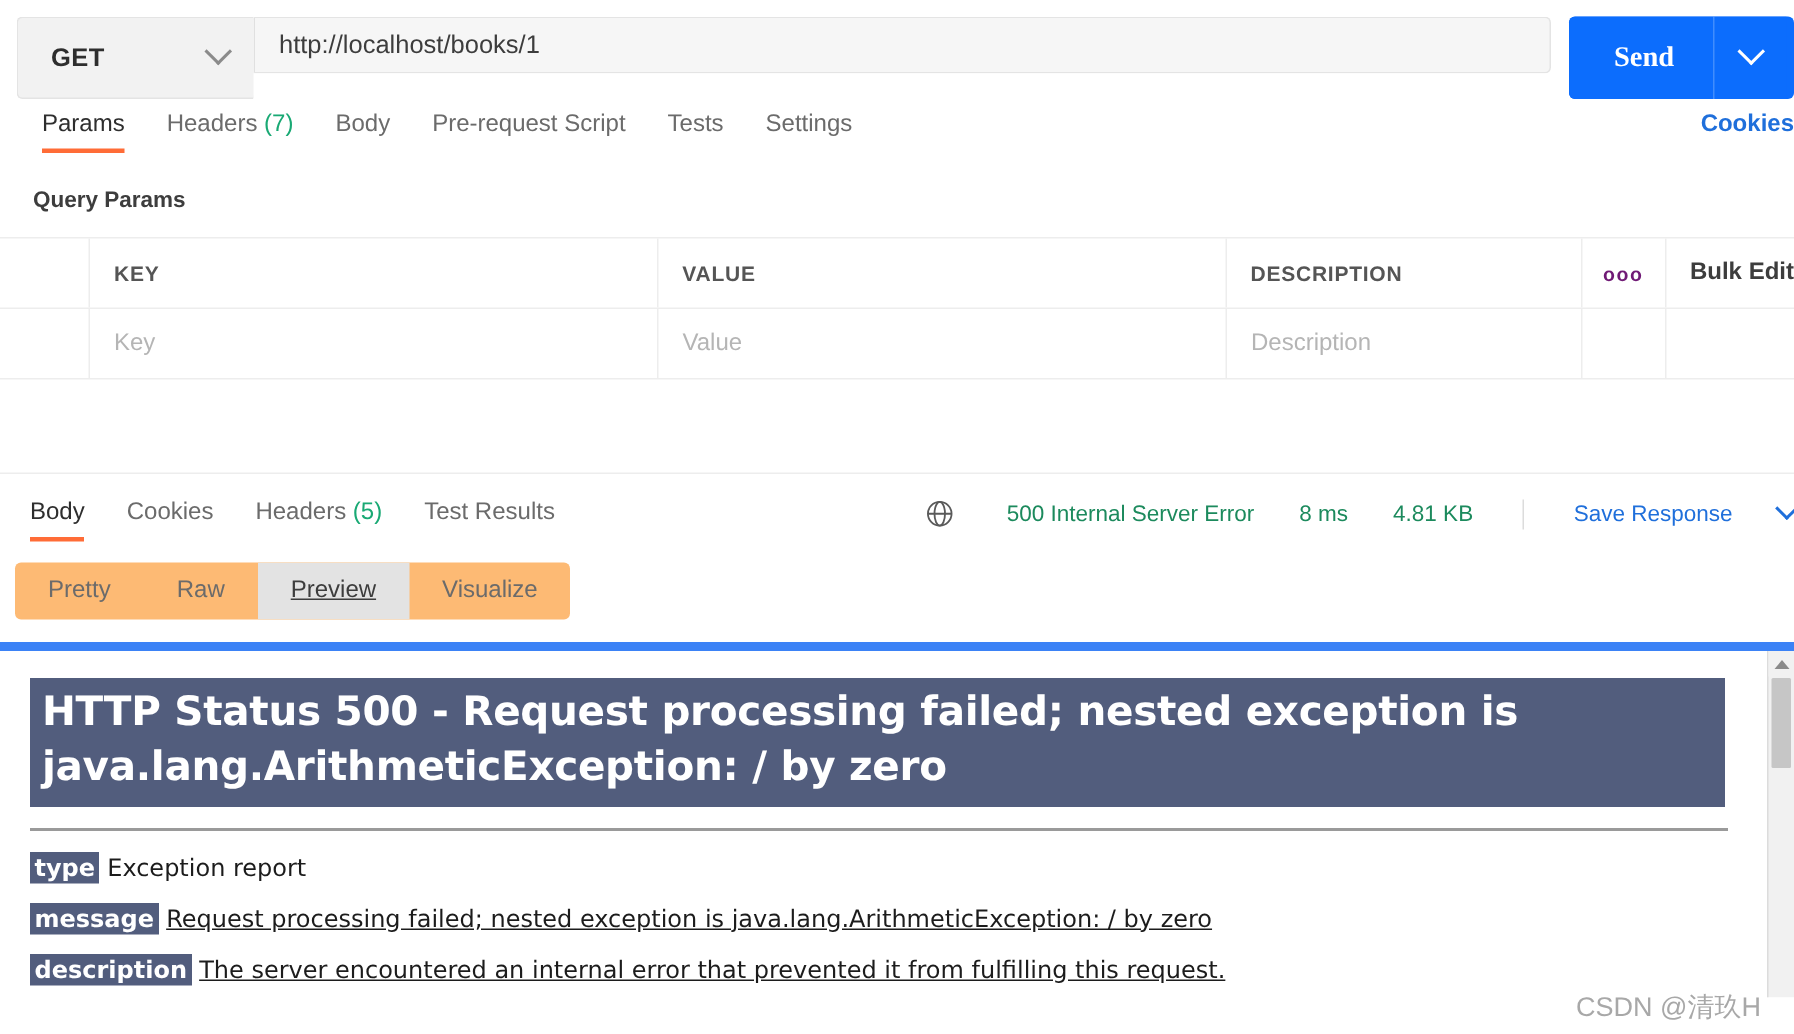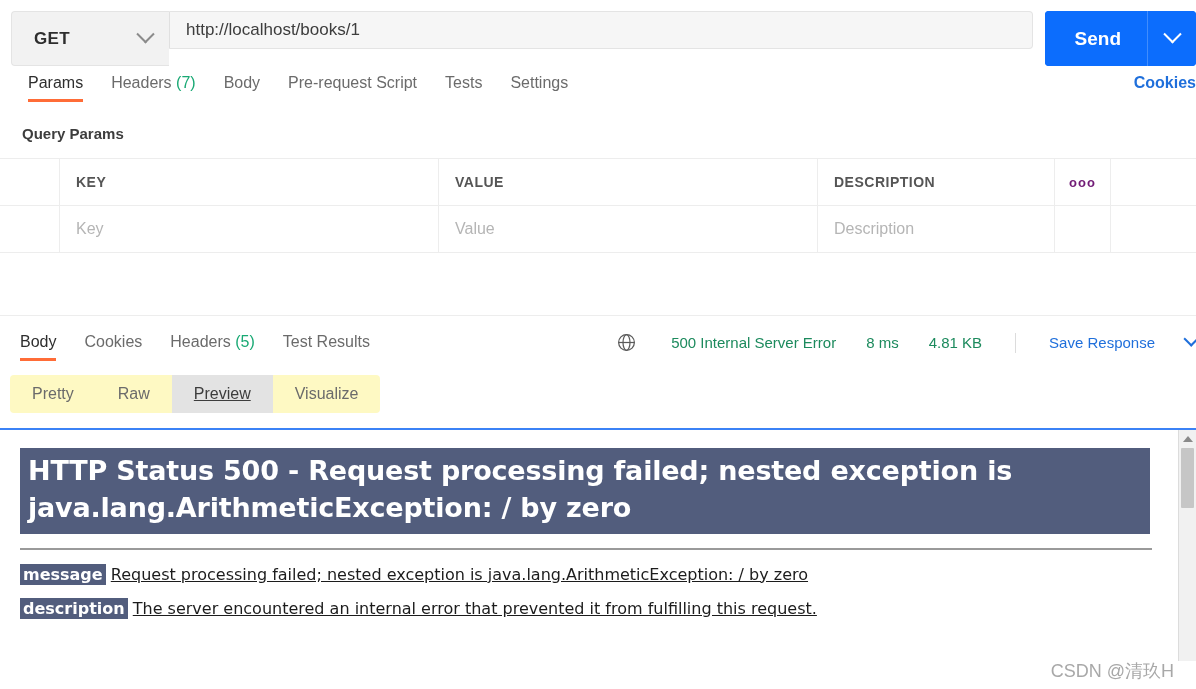--- a/index.html
+++ b/index.html
@@ -78,20 +78,21 @@
   }
   .send-btn {
     display: flex;
     align-items: center;
     padding: 0 26px 0 30px;
     color: #fff;
     font-size: 19px;
     font-weight: bold;
     cursor: pointer;
     background: #0c6dfd;
+    font-family: Liberation Serif, serif;
   }
   .send-caret {
     display: flex;
     align-items: center;
     justify-content: center;
     width: 48px;
     background: #0c6dfd;
     border-left: 1px solid rgba(255,255,255,0.22);
     cursor: pointer;
   }
@@ -264,21 +265,21 @@
     height: 9px;
     border-right: 2px solid #1f6fdb;
     border-bottom: 2px solid #1f6fdb;
     transform: rotate(45deg) translate(-2px, -3px);
   }
 
   
   .view-row { padding: 14px 0 0 10px; }
   .seg {
     display: inline-flex;
-    background: #fef9c3;
+    background: #fdba74;
     border-radius: 4px;
     overflow: hidden;
     height: 38px;
   }
   .seg-item {
     display: flex;
     align-items: center;
     padding: 0 22px;
     font-size: 16px;
     color: #6b6b6b;
@@ -287,21 +288,21 @@
   .seg-item.active {
     background: #e3e3e3;
     color: #3d3d3d;
     text-decoration: underline;
   }
 
   
   .preview-pane {
     position: relative;
     margin-top: 15px;
-    border-top: 2px solid #3b82f6;
+    border-top: 6px solid #3b82f6;
     height: 231px;
     background: #fff;
     overflow: hidden;
   }
   .preview-inner {
     padding: 18px 24px 0 20px;
     font-family: "DejaVu Sans", sans-serif;
   }
   .err-banner {
     background: #525d7d;
@@ -426,20 +427,23 @@
       <span class="hdr-text">KEY</span>
     </div>
     <div class="cell value">
       <span class="hdr-text">VALUE</span>
     </div>
     <div class="cell desc">
       <span class="hdr-text">DESCRIPTION</span>
     </div>
     <div class="cell dots">
       <span class="dots-glyph">ooo</span>
+    </div>
+    <div class="cell bulk">
+      <span class="bulk-text">Bulk Edit</span>
     </div>
   </div>
   <div class="params-row">
     <div class="cell check"></div>
     <div class="cell key">
       <span class="ph-text">Key</span>
     </div>
     <div class="cell value">
       <span class="ph-text">Value</span>
     </div>
@@ -502,20 +506,24 @@
     </div>
   </div>
 </div>
 
 <div class="preview-pane">
   <div class="preview-inner">
     <div class="err-banner">HTTP Status 500 - Request processing failed; nested exception is java.lang.ArithmeticException: / by zero</div>
     <div class="err-hr"></div>
 
     <div class="err-line">
+      <span class="tag">type</span>
+      <span>Exception report</span>
+    </div>
+    <div class="err-line">
       <span class="tag">message</span>
       <span class="uline">Request processing failed; nested exception is java.lang.ArithmeticException: / by zero</span>
     </div>
     <div class="err-line">
       <span class="tag">description</span>
       <span class="uline">The server encountered an internal error that prevented it from fulfilling this request.</span>
     </div>
   </div>
 
   <div class="vscroll">

